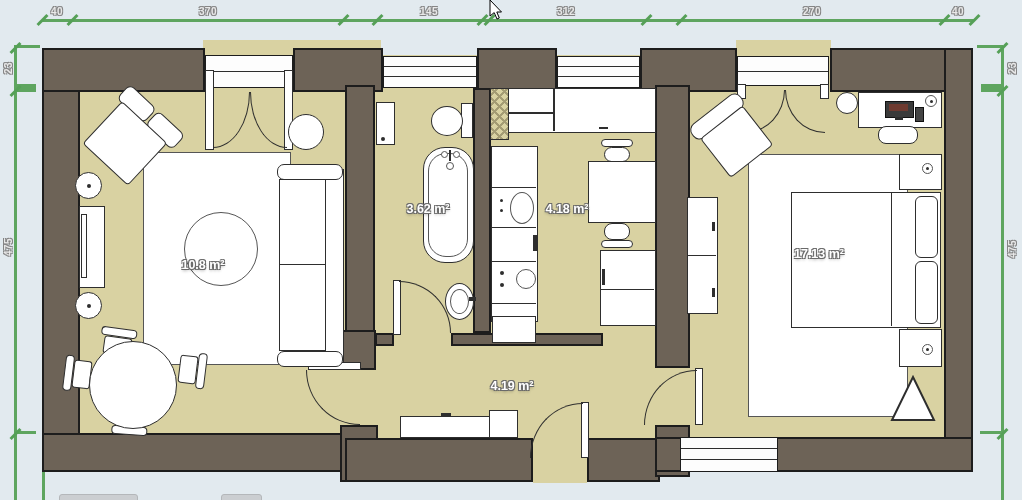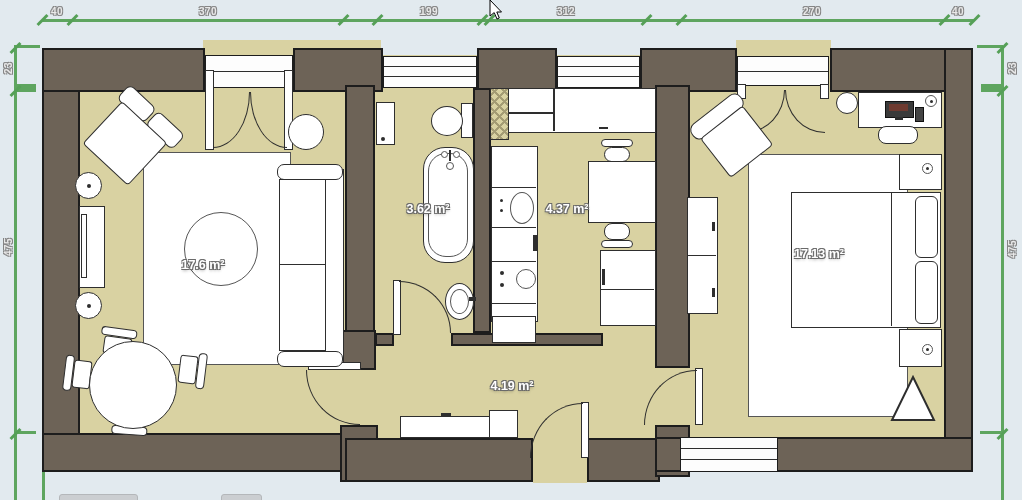--- a/index.html
+++ b/index.html
@@ -41,21 +41,21 @@
     <div class="tick" style="left:342px;top:13px"></div>
       <div class="tick" style="left:376px;top:13px"></div>
     <div class="tick" style="left:481px;top:13px"></div>
       <div class="tick" style="left:488px;top:13px"></div>
     <div class="tick" style="left:645px;top:13px"></div>
       <div class="tick" style="left:680px;top:13px"></div>
     <div class="tick" style="left:943px;top:13px"></div>
       <div class="tick" style="left:973px;top:13px"></div>
     <span class="dim-label" style="left:57px;top:11px">40</span>
     <span class="dim-label" style="left:208px;top:11px">370</span>
-    <span class="dim-label" style="left:429px;top:11px">199</span>
+    <span class="dim-label" style="left:429px;top:11px">145</span>
     <span class="dim-label" style="left:566px;top:11px">312</span>
     <span class="dim-label" style="left:812px;top:11px">270</span>
     <span class="dim-label" style="left:958px;top:11px">40</span>
   </div>
 
   <div>
     <div class="dim" style="left:14px;top:46px;width:2.5px;height:454px"></div>
     <div class="dim" style="left:14px;top:45px;width:26px;height:2.5px"></div>
     <div class="dim" style="left:16px;top:84px;width:20px;height:8px"></div>
     <div class="dim" style="left:14px;top:431px;width:22px;height:2.5px"></div>
@@ -278,23 +278,23 @@
   </div>
   <div class="furn" style="left:687px;top:197px;width:31px;height:117px">
     <div class="dk" style="left:0;top:57px;width:28px;height:1.2px"></div>
     <div class="dk" style="left:24px;top:24px;width:3px;height:9px"></div>
     <div class="dk" style="left:24px;top:90px;width:3px;height:9px"></div>
   </div>
   <svg style="position:absolute;left:888px;top:374px" width="50" height="50">
     <polygon points="25,3 46,46 4,46" fill="#fff" stroke="#2e2e2e" stroke-width="2"></polygon>
   </svg>
 
-  <span class="area-label" style="left:203px;top:265px">17.6 m²</span>
+  <span class="area-label" style="left:203px;top:265px">10.8 m²</span>
   <span class="area-label" style="left:428px;top:209px">3.62 m²</span>
-  <span class="area-label" style="left:567px;top:209px">4.37 m²</span>
+  <span class="area-label" style="left:567px;top:209px">4.18 m²</span>
   <span class="area-label" style="left:819px;top:254px">17.13 m²</span>
   <span class="area-label" style="left:512px;top:386px">4.19 m²</span>
 
   <svg style="position:absolute;left:488px;top:0" width="16" height="20">
     <polygon points="2,0 2,16 6.2,12.6 9,19 11.3,18 8.8,12 13.5,12" fill="#fff" stroke="#000" stroke-width="1"></polygon>
   </svg>
 
   <div class="scroll" style="left:59px;top:494px;width:77px;height:8px"></div>
   <div class="scroll" style="left:221px;top:494px;width:39px;height:8px"></div>
 

